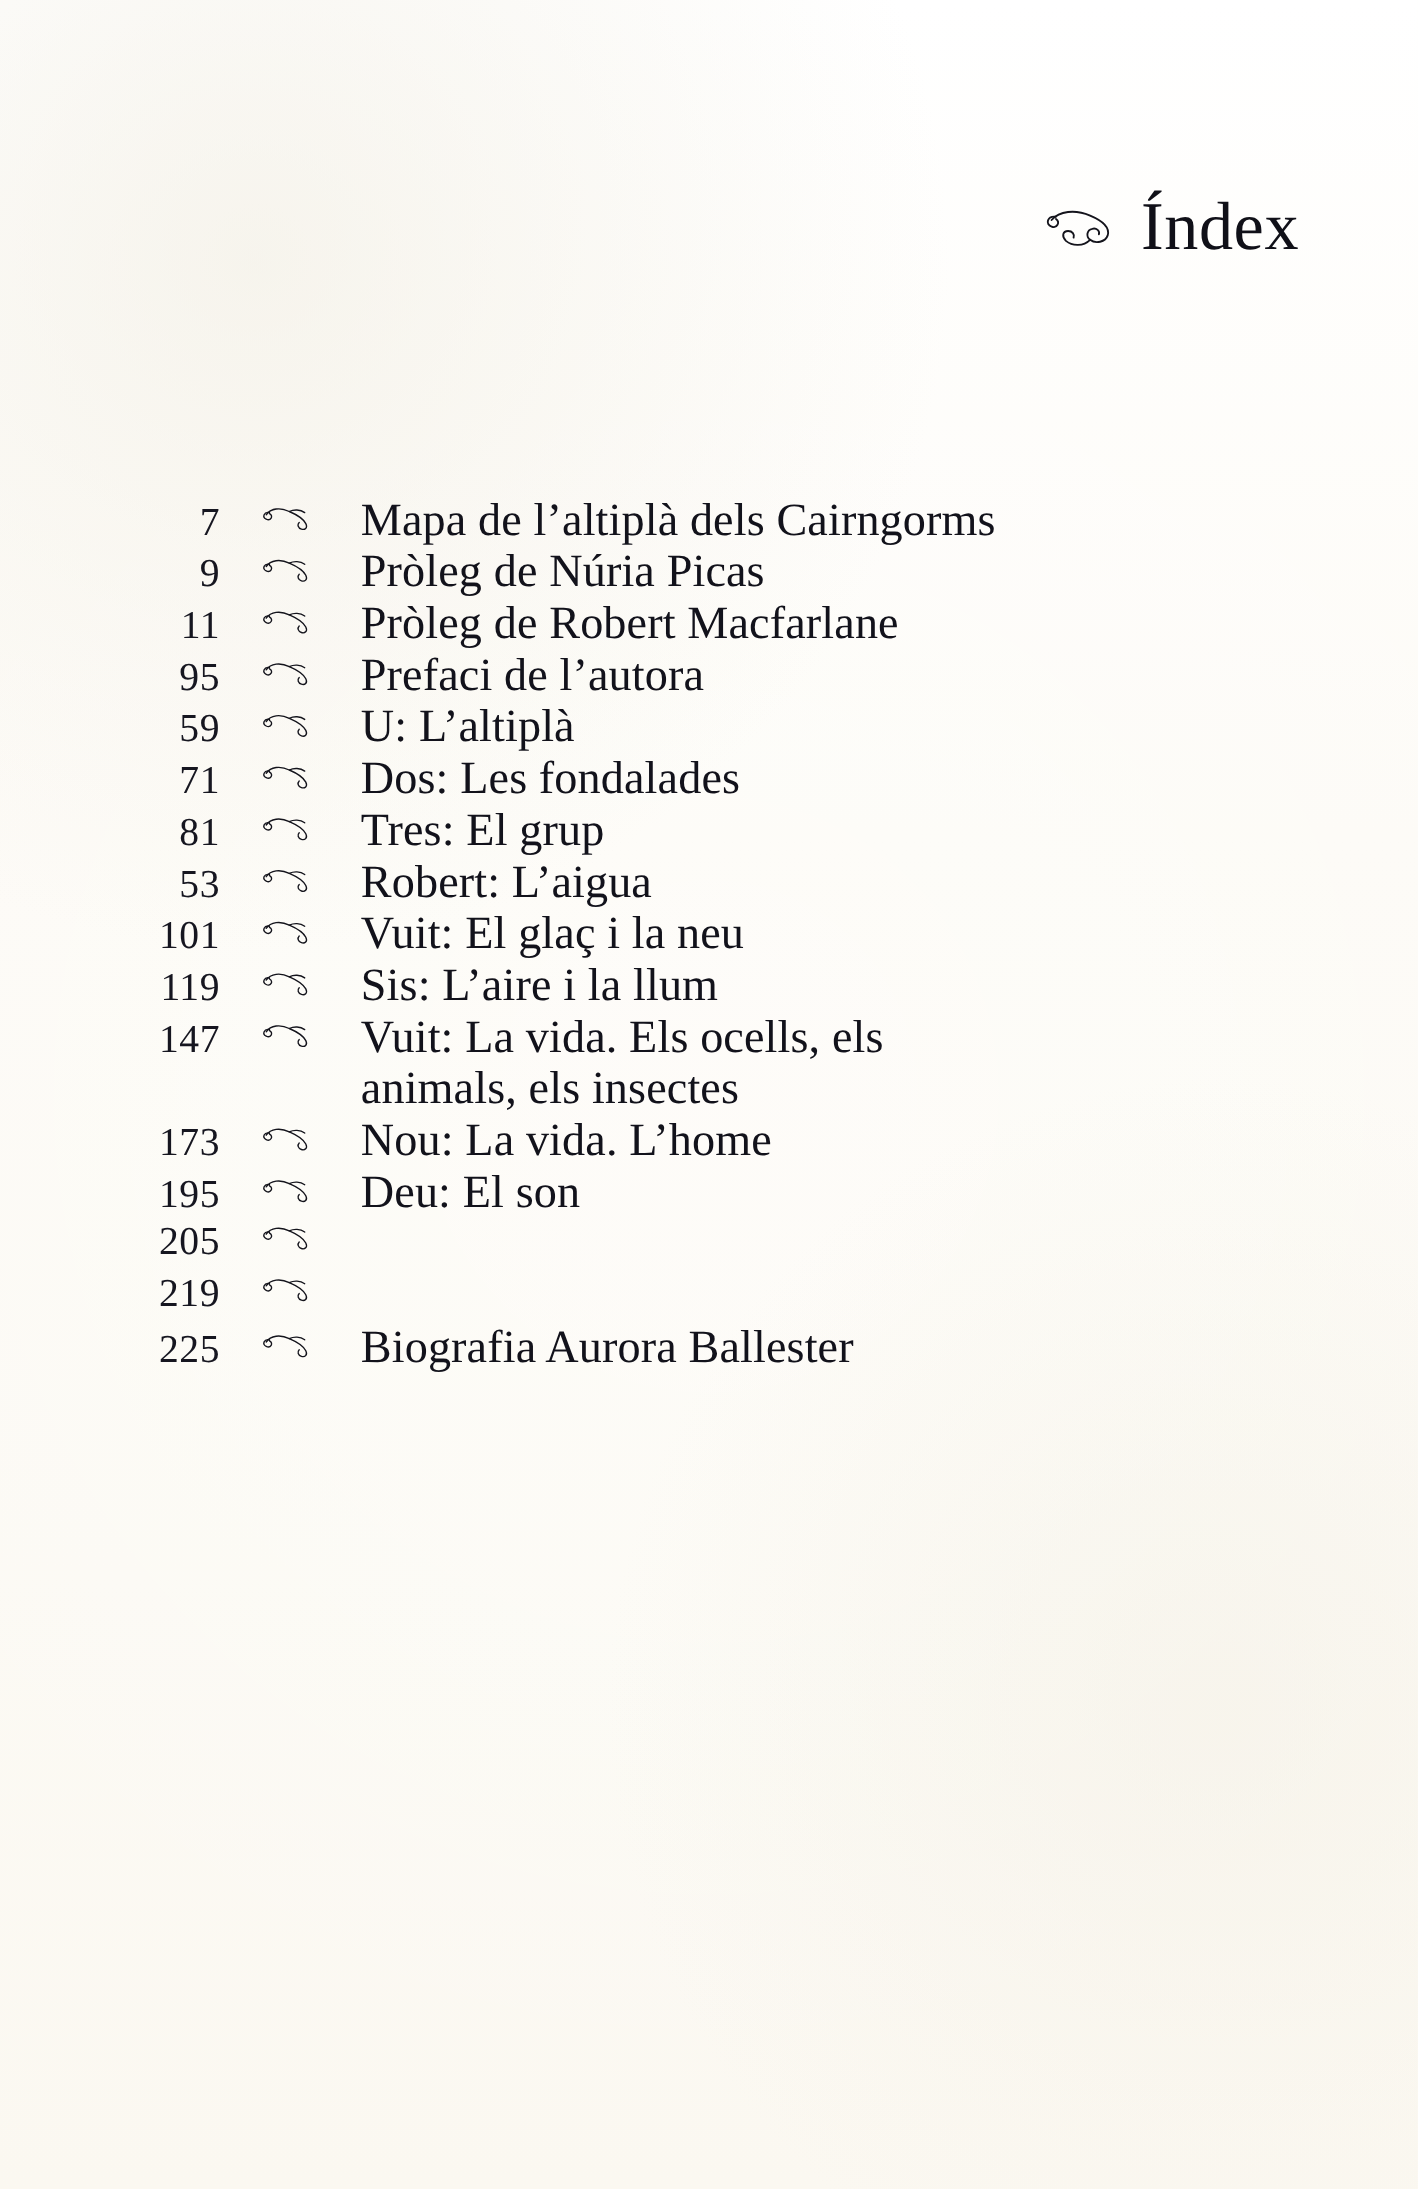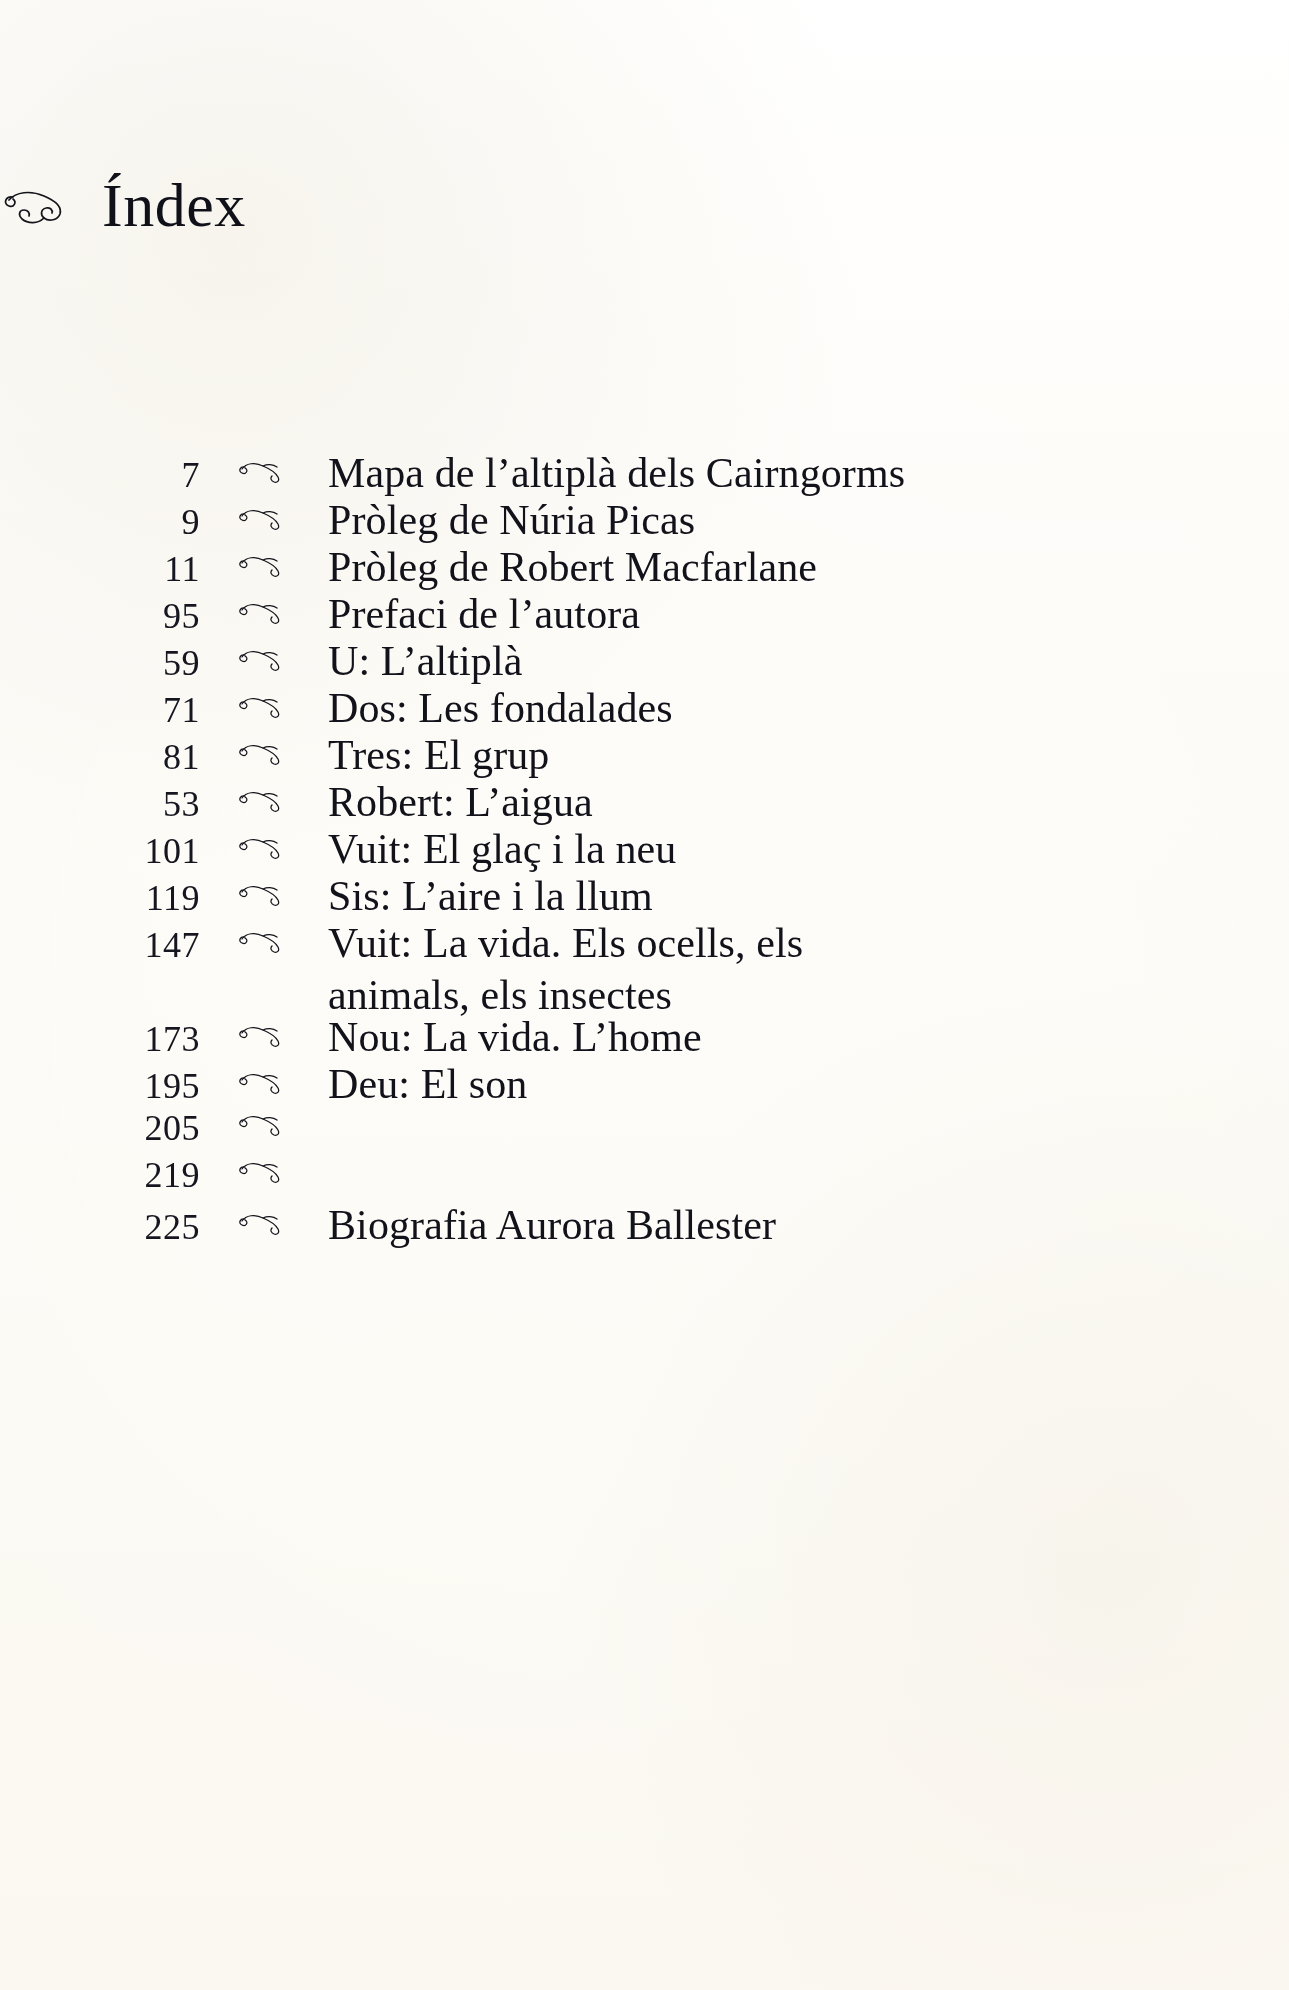--- a/index.html
+++ b/index.html
@@ -33,22 +33,23 @@
     inset: 0;
   }
 
   
   .title-row {
     position: absolute;
     top: 168px;
     left: 0;
     right: 108px;
     display: flex;
+    justify-content: flex-end;
     align-items: baseline;
-    gap: 24px;
+    gap: 12px;
   }
   .title-flourish {
     display: inline-block;
     width: 78px;
     height: 58px;
     position: relative;
     top: 6px;
     flex: none;
   }
   .title-flourish svg { display: block; width: 100%; height: 100%; }
@@ -65,21 +66,21 @@
     position: absolute;
     top: 452px;
     left: 0;
     width: 100%;
   }
   .toc-row {
     display: flex;
     align-items: baseline;
     height: 47px;
   }
-  .toc-row.continuation { height: 47px; align-items: flex-end; }
+  .toc-row.continuation { height: 47px; }
 
   .toc-num {
     width: 200px;
     flex: none;
     text-align: right;
     padding-right: 0;
     font-size: 36px;
     line-height: 1;
     color: #161620;
     letter-spacing: 0.5px;

